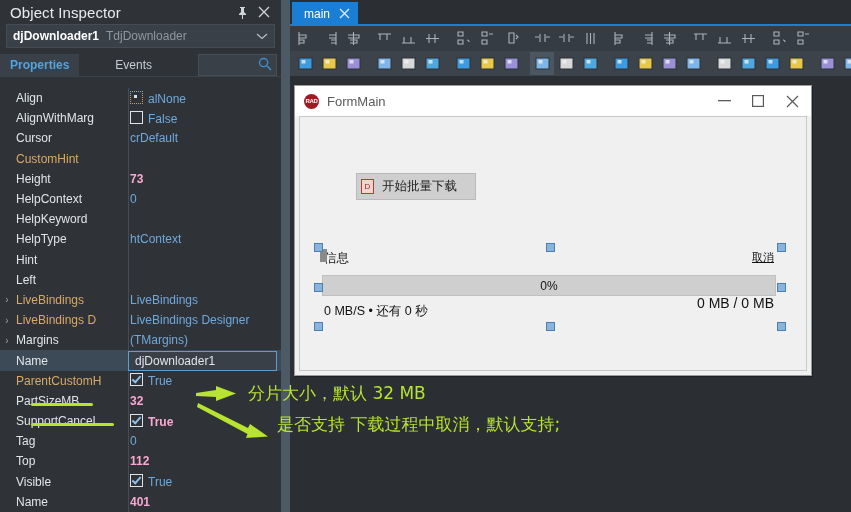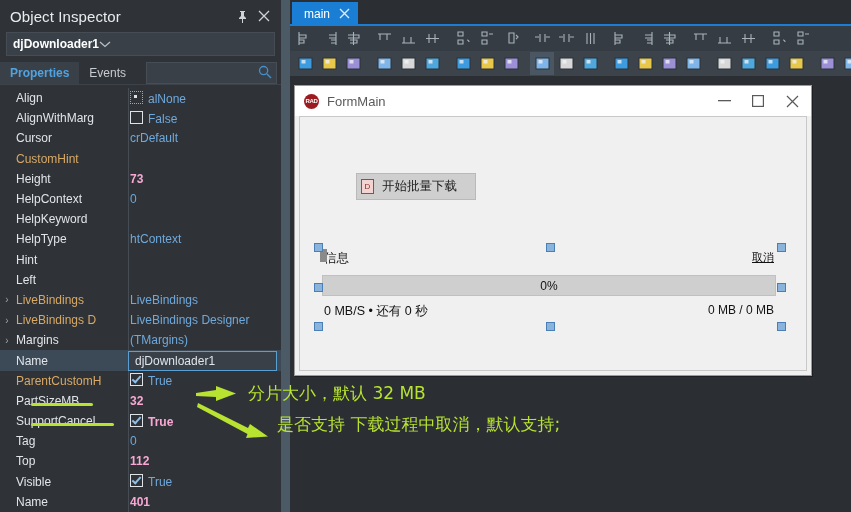--- a/index.html
+++ b/index.html
@@ -7,29 +7,29 @@
     width:851px;height:512px;overflow:hidden;
     background:#2b2f33;
     font-family:"Liberation Sans","DejaVu Sans",sans-serif;
     font-size:12px;
     -webkit-font-smoothing:antialiased;
   }
   #root{position:relative;width:851px;height:512px;}
 
   
   .oi{position:absolute;left:0;top:0;width:281px;height:512px;background:#2f3337;}
-  .oi-title{height:32px;display:flex;align-items:center;padding:0 6px 0 10px;color:#e6e8ea;}
+  .oi-title{height:24px;display:flex;align-items:center;padding:0 6px 0 10px;color:#e6e8ea;}
   .oi-title .t{font-size:15px;flex:1;letter-spacing:.1px;color:#e9ebee;}
   .oi-title .ico{width:22px;height:22px;display:flex;align-items:center;justify-content:center;color:#cfd4d8;font-size:14px;cursor:pointer;}
   .oi-combo{margin:0 6px;height:22px;background:#3a4047;border:1px solid #454c54;display:flex;align-items:center;padding:0 6px;}
   .oi-combo .n{color:#ffffff;font-weight:bold;font-size:12px;}
   .oi-combo .c{color:#8e979f;font-size:12px;margin-left:7px;flex:1;}
   .oi-combo .chev{color:#b9c0c7;font-size:11px;}
 
-  .oi-tabs{display:flex;align-items:stretch;height:22px;margin-top:6px;border-bottom:1px solid #3c4249;}
+  .oi-tabs{display:flex;align-items:stretch;height:22px;margin-top:6px;border-bottom:1px solid #3c4249;gap:26px;}
   .oi-tab{padding:0 10px;display:flex;align-items:center;font-size:12px;color:#c6ccd2;cursor:pointer;}
   .oi-tab.active{background:#3a4047;color:#4fa3e3;font-weight:bold;}
   .oi-search{flex:1;margin-left:10px;margin-right:4px;background:#3a4047;border:1px solid #464d55;position:relative;display:flex;align-items:center;}
   .oi-search input{background:transparent;border:0;outline:0;color:#e6e8ea;font-size:12px;width:100%;padding:0 22px 0 5px;font-family:inherit;}
   .oi-search .mag{position:absolute;right:4px;top:2px;color:#3f8fd0;font-size:14px;}
 
   .oi-list{position:absolute;left:0;right:0;top:88px;bottom:0;overflow:hidden;}
   .prow{height:20.2px;display:flex;align-items:center;position:relative;}
   .prow .exp{width:14px;text-align:center;color:#9aa3ab;font-size:10px;flex:none;}
   .prow .pname{width:114px;padding-left:2px;overflow:hidden;white-space:nowrap;color:#e1e5e9;font-size:12px;flex:none;}
@@ -71,21 +71,21 @@
 
   .btn-dl{position:absolute;left:56px;top:56px;width:118px;height:25px;background:#cfcfcf;border:1px solid #b9b9b9;display:flex;align-items:center;color:#1a1a1a;font-size:12.5px;}
   .btn-dl .gl{width:11px;height:13px;margin-left:4px;margin-right:8px;border:1px solid #c0392b;background:#f2d4d2;color:#8c2a20;font-size:8px;display:flex;align-items:center;justify-content:center;}
 
   .panel{position:absolute;left:18px;top:130px;width:462px;height:78px;}
   .lbl-info{position:absolute;left:6px;top:3px;font-size:12.5px;color:#111;}
   .lbl-info .cursor{position:absolute;left:-4px;top:-1px;width:7px;height:13px;background:#8a8a8a;}
   .lnk-cancel{position:absolute;right:6px;top:3px;font-size:11px;color:#111;text-decoration:underline;}
   .pbar{position:absolute;left:4px;top:28px;right:4px;height:19px;background:#cfcfcf;border:1px solid #c0c0c0;display:flex;align-items:center;justify-content:center;font-size:12px;color:#111;}
   .lbl-speed{position:absolute;left:6px;top:56px;font-size:12.5px;color:#111;}
-  .lbl-size{position:absolute;right:6px;top:56px;font-size:12px;color:#111;text-align:center;}
+  .lbl-size{position:absolute;right:6px;top:48px;font-size:14px;color:#111;text-align:center;}
   .hnd{position:absolute;width:7px;height:7px;background:#8ab4dc;border:1px solid #4a7fb5;}
 
   
   .anno{position:absolute;color:#b8e331;font-size:17px;font-family:"DejaVu Sans",sans-serif;white-space:nowrap;}
   .uline{position:absolute;height:3px;background:#b8e331;border-radius:2px;}
   svg.arrows{position:absolute;left:0;top:0;width:851px;height:512px;pointer-events:none;}
 </style>
 </head>
 <body>
 
@@ -102,20 +102,21 @@
       </div>
       <div class="ico">
         <svg width="12" height="12" viewBox="0 0 12 12">
             <path d="M1 1 L11 11 M11 1 L1 11" stroke="#cfd4d8" stroke-width="1.3" fill="none"></path>
           </svg>
       </div>
     </div>
 
     <div class="oi-combo">
       <span class="n">djDownloader1</span>
+      <span class="c">TdjDownloader</span>
       <span class="chev">
         <svg width="12" height="8" viewBox="0 0 12 8">
             <path d="M1 2 L6 6.5 L11 2" stroke="#b9c0c7" stroke-width="1.2" fill="none"></path>
           </svg>
       </span>
     </div>
 
     <div class="oi-tabs">
       <div class="oi-tab active">Properties</div>
       <div class="oi-tab">Events</div>

